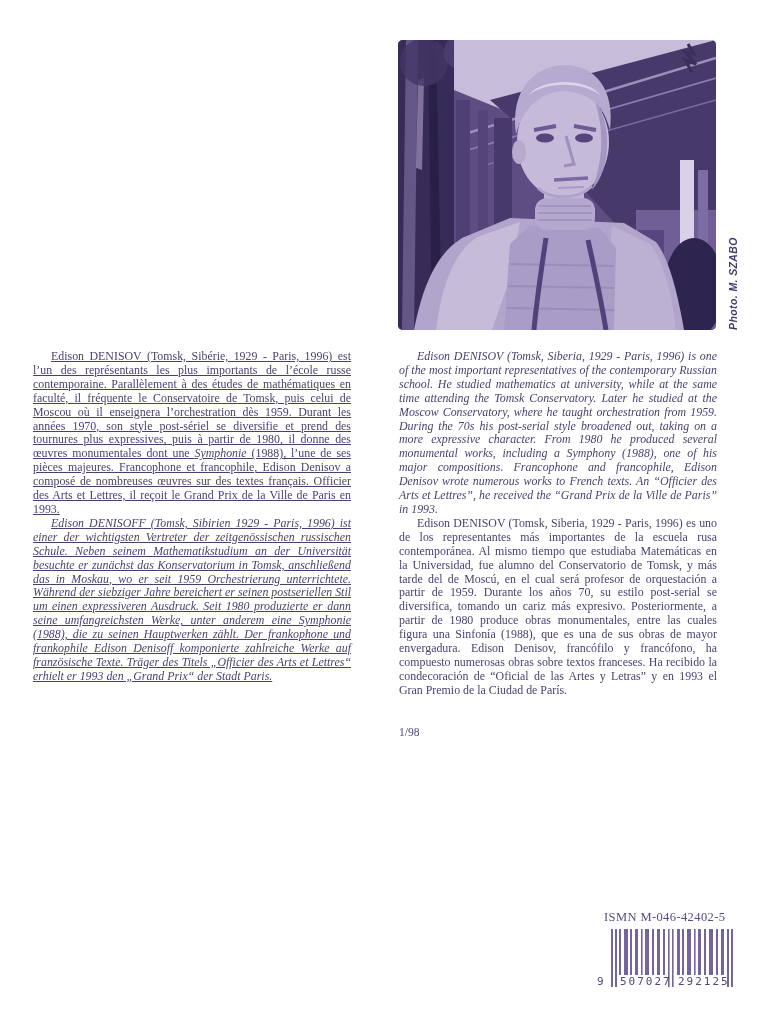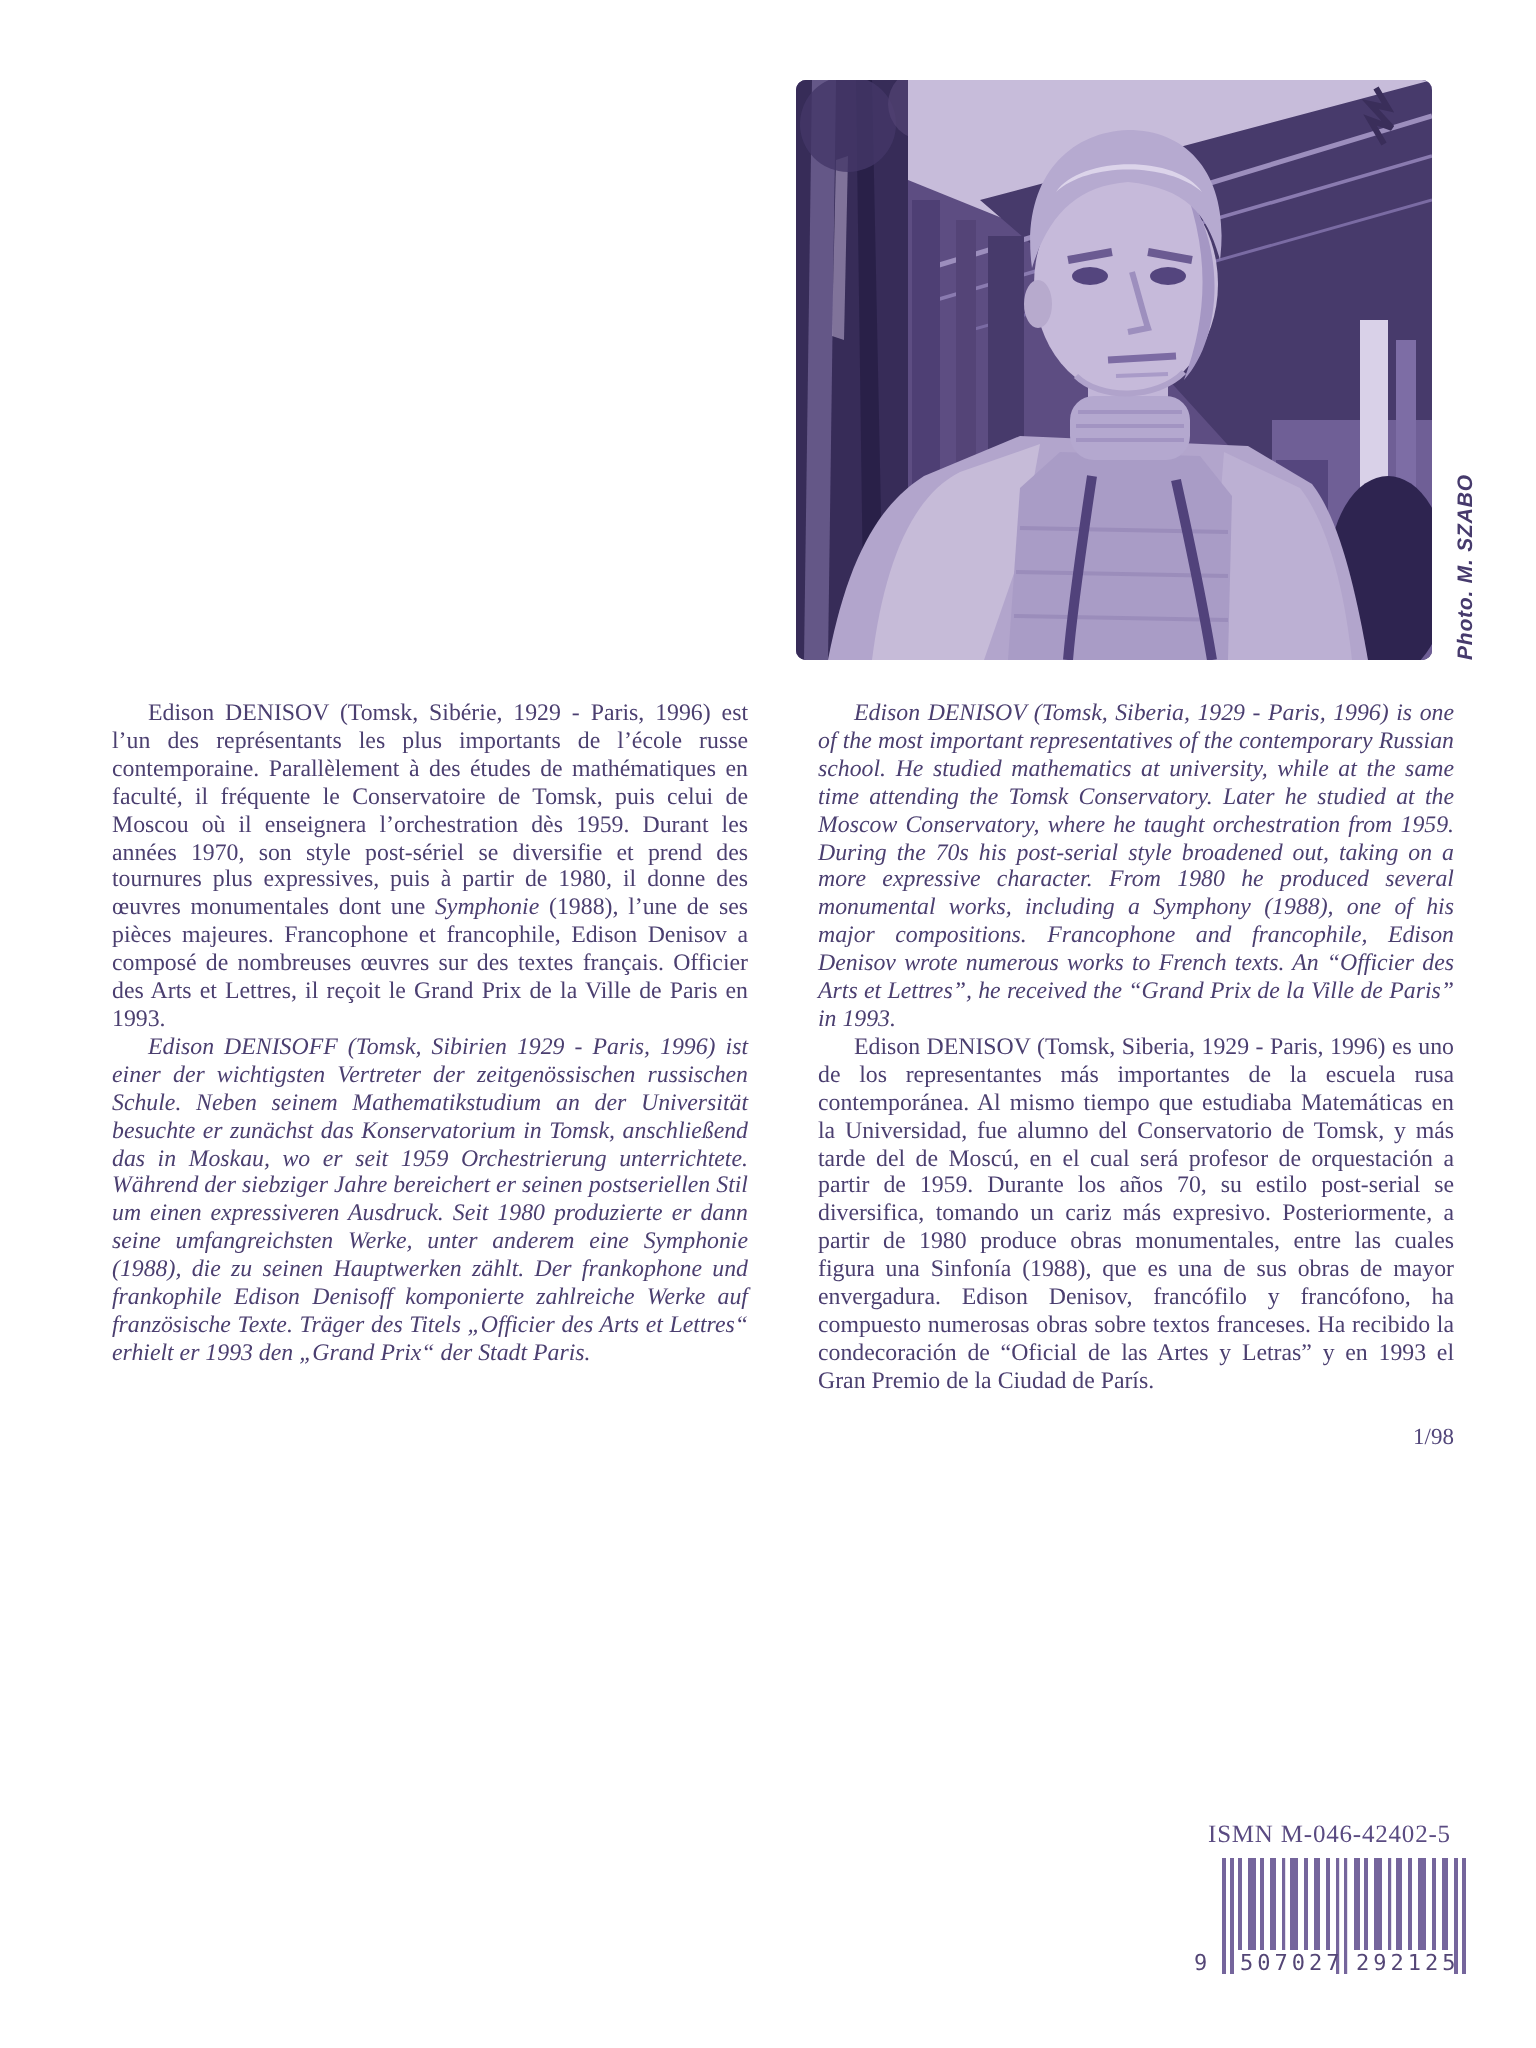--- a/index.html
+++ b/index.html
@@ -43,31 +43,30 @@
 
   
   .col {
     position: absolute; top: 350px;
     width: 318px;
     font-size: 11.9px;
     line-height: 13.9px;
     text-align: justify;
     color: #4b3f70;
   }
-  .col-left  { left: 56px;  }
-  .col-right { left: 409px; }
+  .col-left  { left: 33px; text-decoration: underline;  }
+  .col-right { left: 399px; }
 
   .para { margin: 0; text-indent: 18px; }
   .para + .para { }
   .para.italic { font-style: italic; }
   .para .em { font-style: italic; }
 
   .edition {
-    margin-top: 15px;
-    text-align: right;
+    margin-top: 28px;
     font-size: 11.5px;
     color: #52467a;
   }
 
   
   .ismn {
     position: absolute; left: 604px; top: 910px;
     font-size: 12.5px;
     letter-spacing: 0.4px;
     color: #5a4b82;

